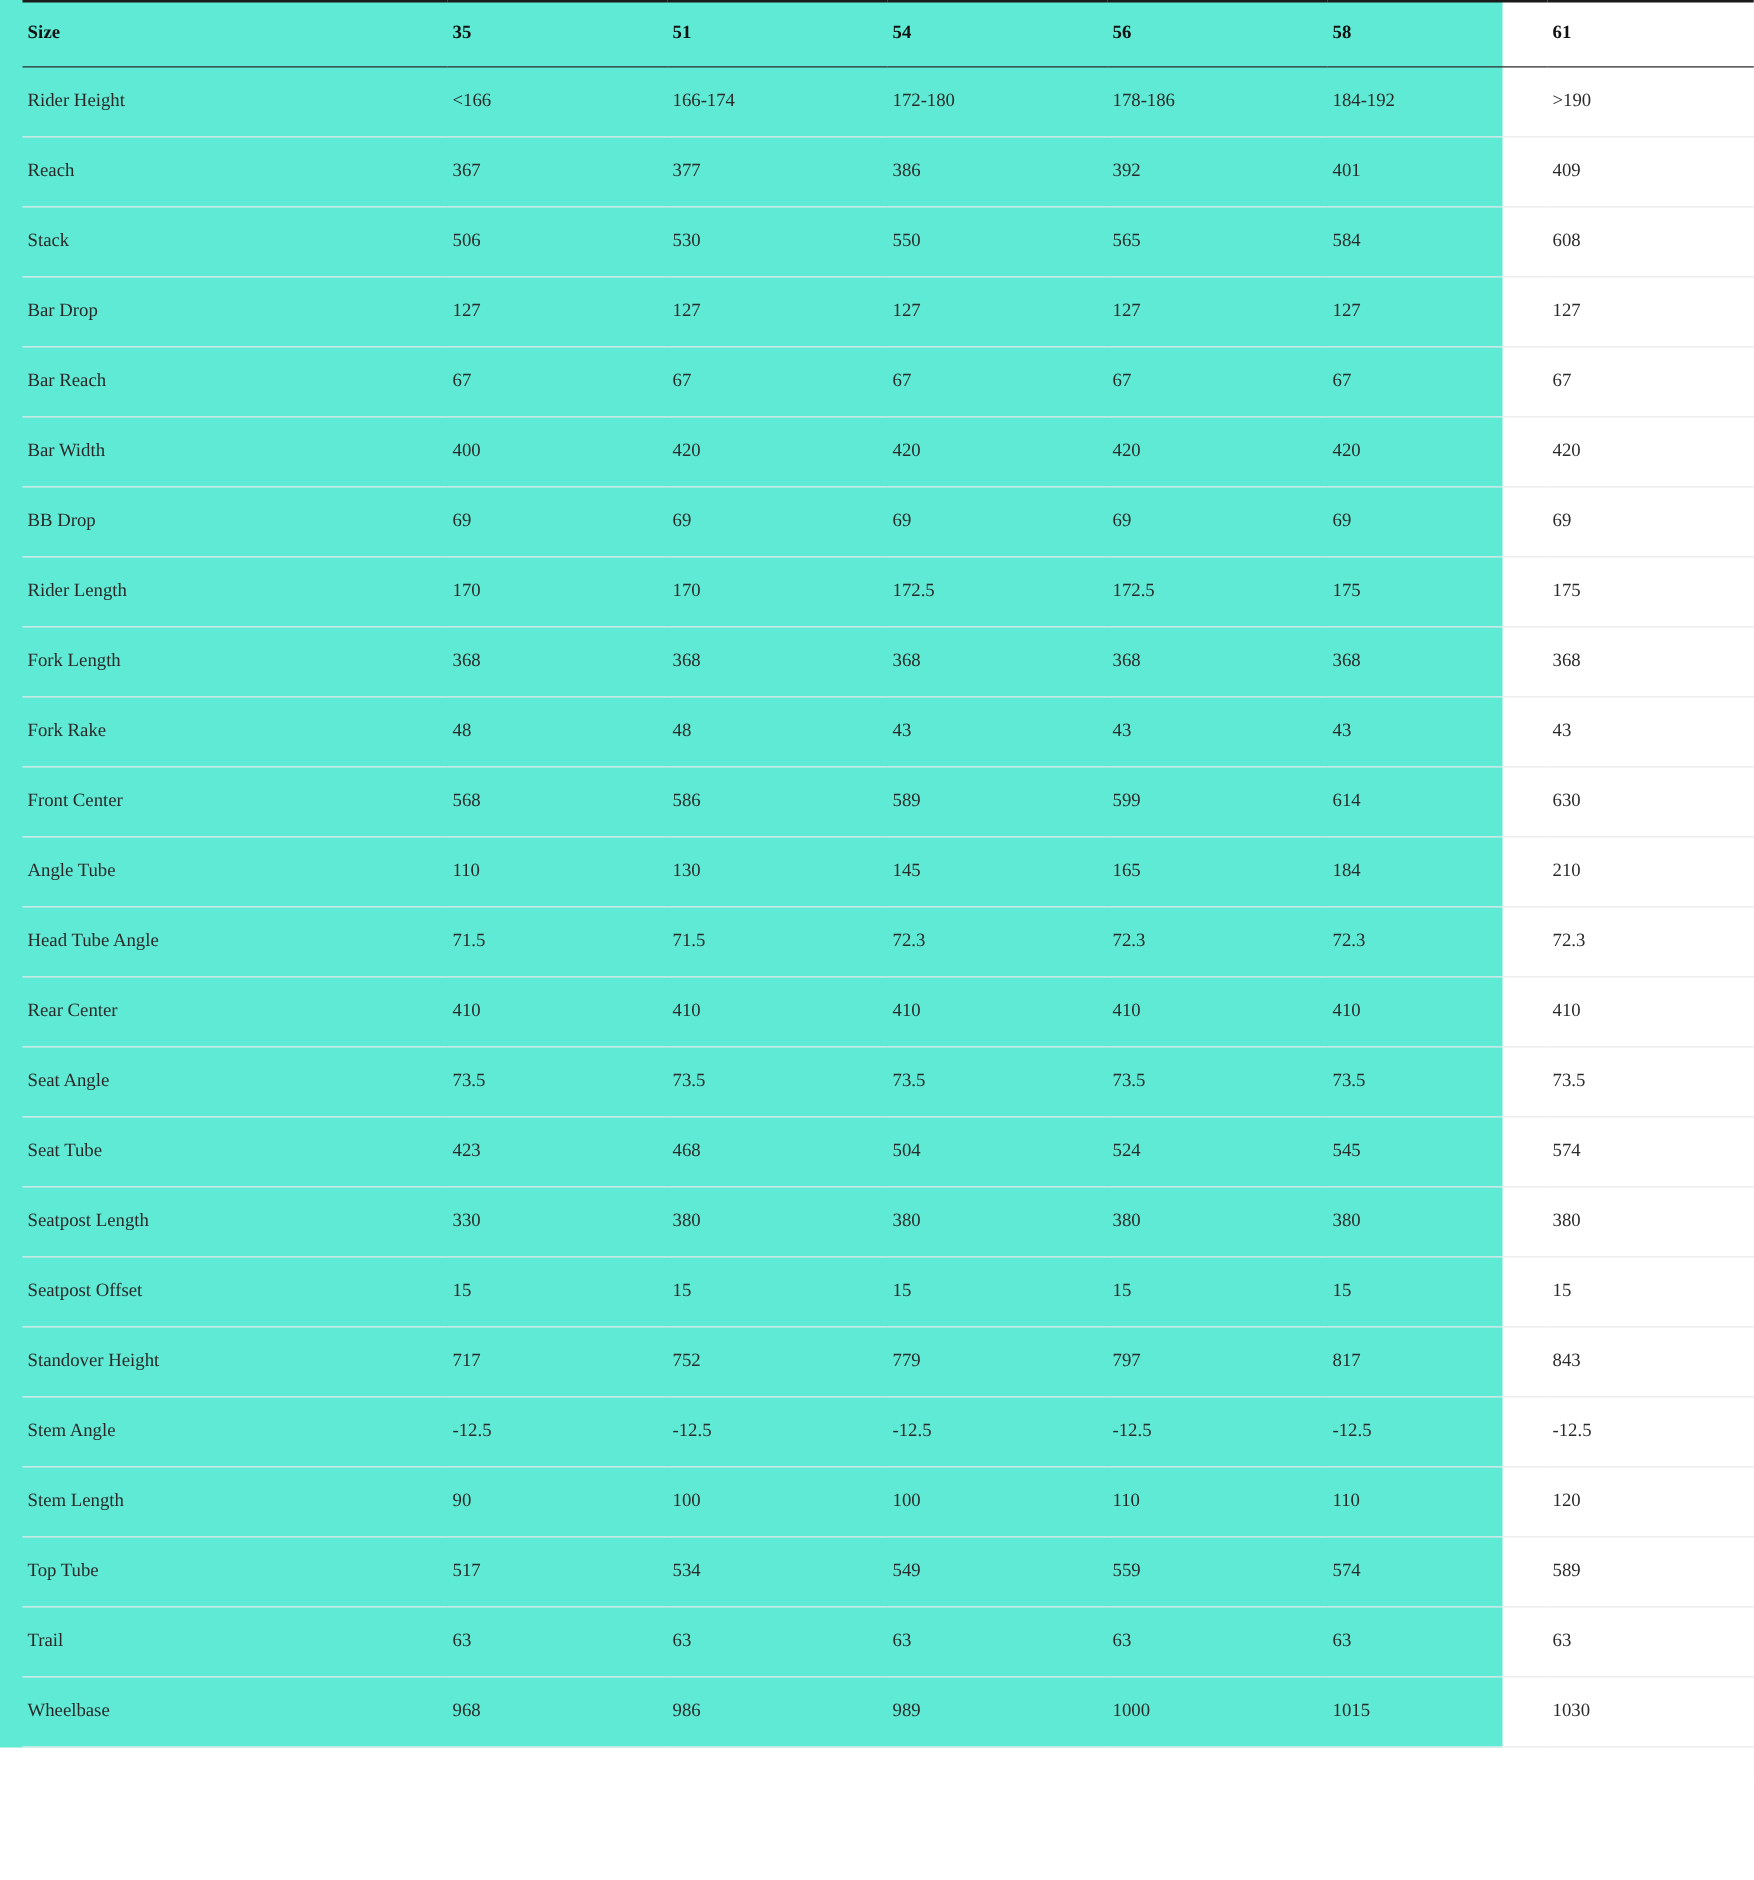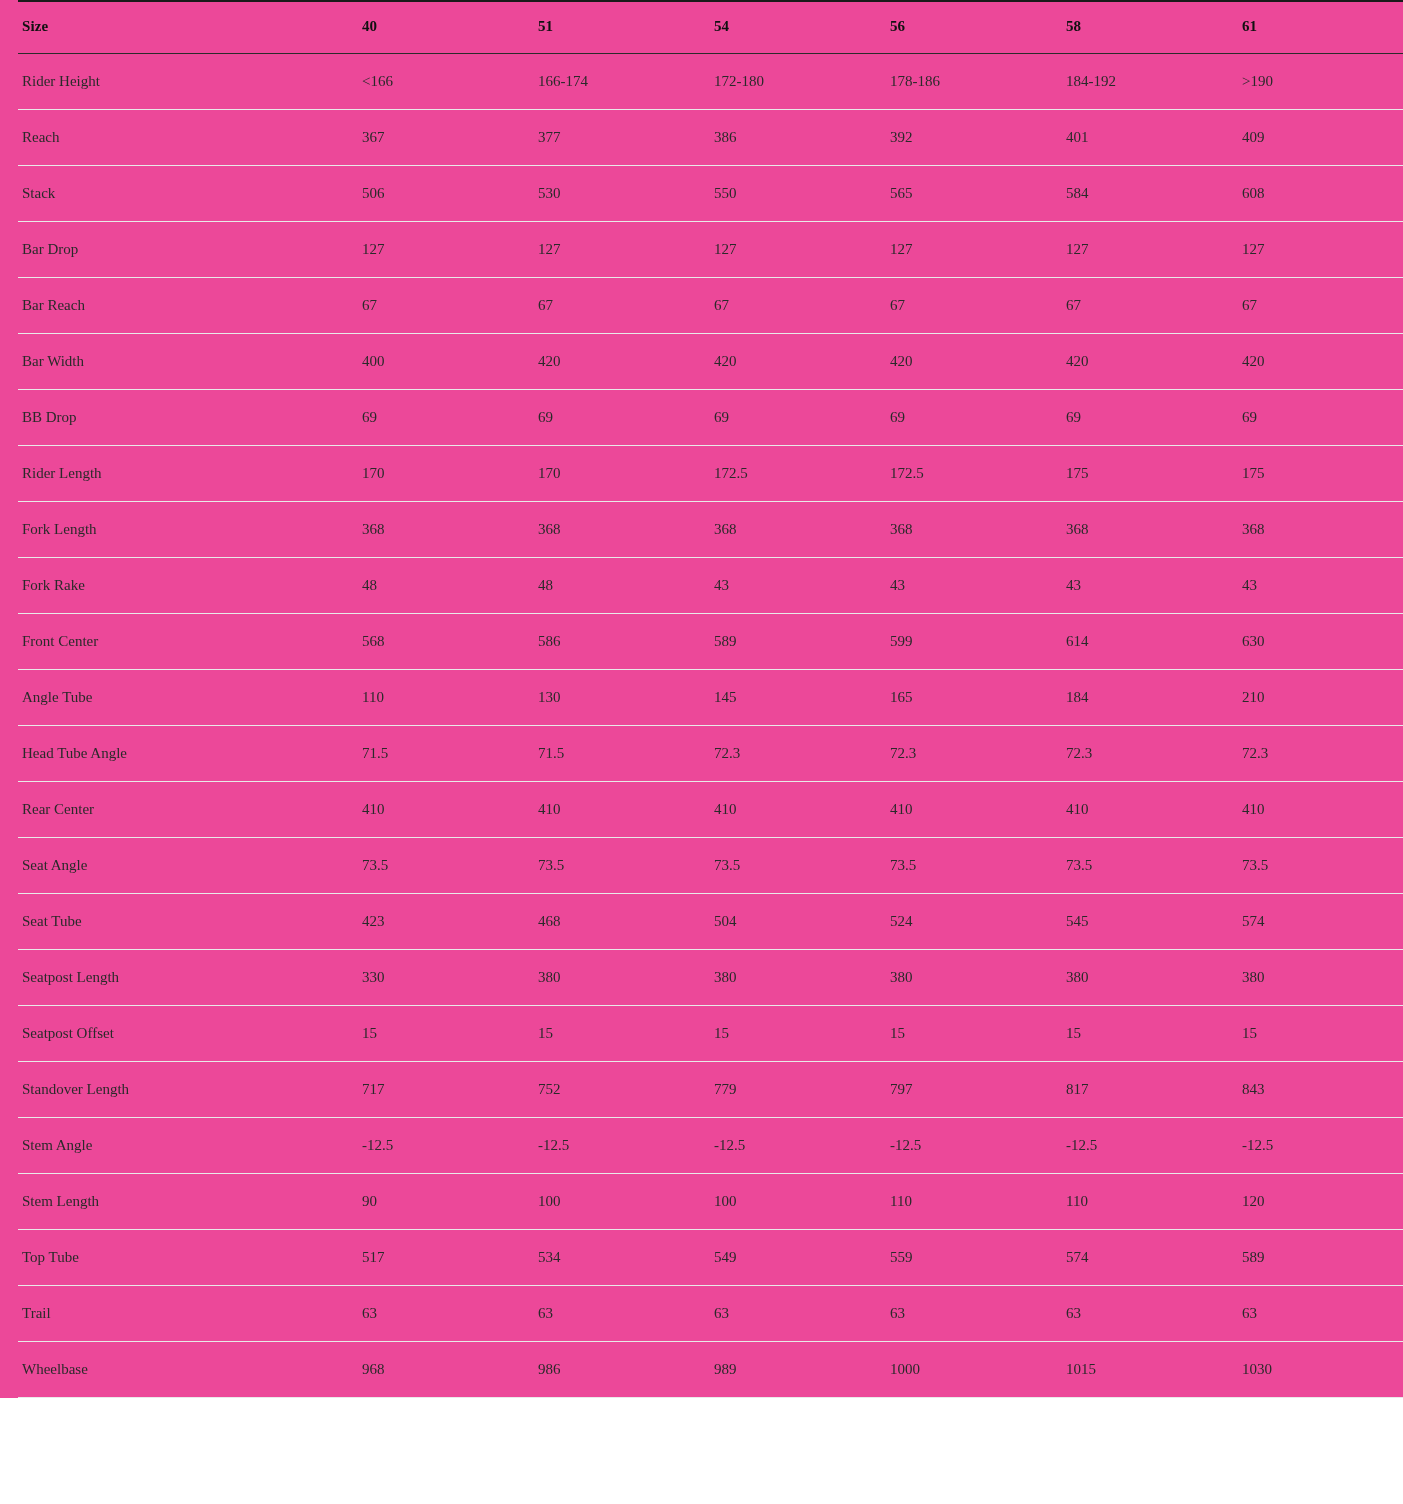--- a/index.html
+++ b/index.html
@@ -7,24 +7,24 @@
     padding: 0;
     background: #ffffff;
   }
   body {
     width: 1403px;
     min-height: 1504px;
     font-family: "Liberation Serif", "DejaVu Serif", serif;
     color: #1a1a1a;
   }
   .geometry-table-wrap {
-    width: 1403px;
+    width: 1202px;
     box-sizing: border-box;
     padding: 0 18px;
-    background: #ec4899;
+    background: #5eead4;
   }
   table.geo {
     width: 100%;
     border-collapse: collapse;
     table-layout: fixed;
   }
   table.geo thead th {
     text-align: left;
     font-weight: bold;
     font-size: 15px;
@@ -64,21 +64,21 @@
       <col class="c-val">
       <col class="c-val">
       <col class="c-val">
       <col class="c-val">
       <col class="c-val">
       <col class="c-val">
     </colgroup>
     <thead>
       <tr>
         <th>Size</th>
-        <th>40</th>
+        <th>35</th>
         <th>51</th>
         <th>54</th>
         <th>56</th>
         <th>58</th>
         <th>61</th>
       </tr>
     </thead>
     <tbody>
       <tr>
         <td class="label-cell">Rider Height</td>
@@ -236,21 +236,21 @@
       <tr>
         <td class="label-cell">Seatpost Offset</td>
         <td>15</td>
         <td>15</td>
         <td>15</td>
         <td>15</td>
         <td>15</td>
         <td>15</td>
       </tr>
       <tr>
-        <td class="label-cell">Standover Length</td>
+        <td class="label-cell">Standover Height</td>
         <td>717</td>
         <td>752</td>
         <td>779</td>
         <td>797</td>
         <td>817</td>
         <td>843</td>
       </tr>
       <tr>
         <td class="label-cell">Stem Angle</td>
         <td>-12.5</td>

